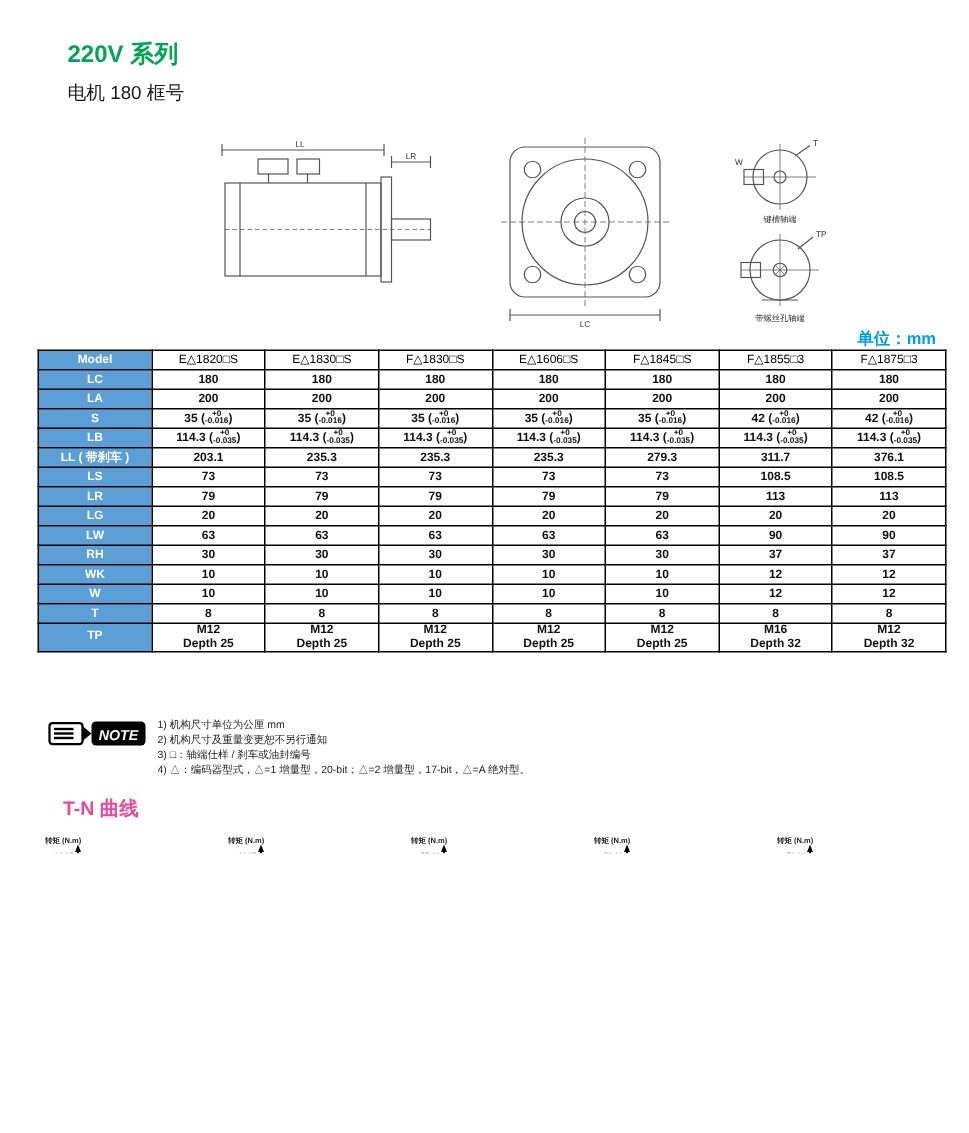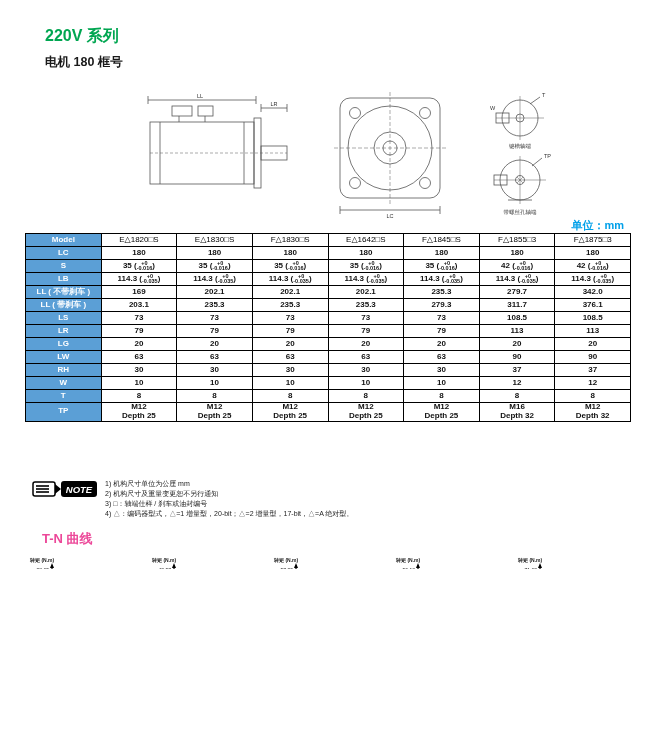--- a/index.html
+++ b/index.html
@@ -1,19 +1,19 @@
 <!DOCTYPE html>
 <html><head>
 <meta charset="utf-8">
 <style>
   html,body{margin:0;padding:0;background:#fff;}
   #page{position:relative;width:646px;height:569px;background:#fff;overflow:hidden;
         font-family:"Liberation Sans",sans-serif;color:#222;}
   .title-green{position:absolute;left:45px;top:26px;font-size:16px;font-weight:bold;color:#00a651;}
-  .subtitle{position:absolute;left:45px;top:54px;font-size:12.5px;font-weight:bold;color:#1a1a1a;}
+  .subtitle{position:absolute;left:45px;top:54px;font-size:12.5px;font-weight:normal;color:#1a1a1a;}
   #drawings{position:absolute;left:138px;top:88px;}
   #unit-label{position:absolute;right:22px;top:218px;font-size:11px;font-weight:bold;color:#00a0e9;}
   
   #spec-table{position:absolute;left:25px;top:233px;border-collapse:collapse;table-layout:fixed;width:606px;}
   #spec-table td,#spec-table th{border:1px solid #000;text-align:center;vertical-align:middle;
       font-size:8px;padding:0;height:12px;line-height:1.1;}
   #spec-table th.rowlab{background:#5b9fd6;color:#fff;font-weight:bold;width:82px;}
   #spec-table th.model-head{background:#5b9fd6;color:#fff;font-weight:bold;}
   #spec-table th.colhead{background:#fff;color:#000;font-weight:normal;}
   #spec-table td{font-weight:bold;color:#111;white-space:pre-line;}
@@ -113,36 +113,46 @@
 
   <div id="unit-label">单位：mm</div>
 
   <table id="spec-table">
     <thead>
         <tr>
           <th class="model-head">Model</th>
           <th class="colhead">E△1820□S</th>
           <th class="colhead">E△1830□S</th>
           <th class="colhead">F△1830□S</th>
-          <th class="colhead">E△1642□S</th>
+          <th class="colhead">E△1606□S</th>
           <th class="colhead">F△1845□S</th>
           <th class="colhead">F△1855□3</th>
           <th class="colhead">F△1875□3</th>
         </tr>
       </thead>
     <tbody>
         <tr>
           <th class="rowlab">LC</th>
           <td>180</td>
           <td>180</td>
           <td>180</td>
           <td>180</td>
           <td>180</td>
           <td>180</td>
           <td>180</td>
+        </tr>
+        <tr>
+          <th class="rowlab">LA</th>
+          <td>200</td>
+          <td>200</td>
+          <td>200</td>
+          <td>200</td>
+          <td>200</td>
+          <td>200</td>
+          <td>200</td>
         </tr>
         <tr>
           <th class="rowlab">S</th>
           <td>35 (<span class="tolwrap"><span>+0</span><span>-0.016</span></span>)</td>
           <td>35 (<span class="tolwrap"><span>+0</span><span>-0.016</span></span>)</td>
           <td>35 (<span class="tolwrap"><span>+0</span><span>-0.016</span></span>)</td>
           <td>35 (<span class="tolwrap"><span>+0</span><span>-0.016</span></span>)</td>
           <td>35 (<span class="tolwrap"><span>+0</span><span>-0.016</span></span>)</td>
           <td>42 (<span class="tolwrap"><span>+0</span><span>-0.016</span></span>)</td>
           <td>42 (<span class="tolwrap"><span>+0</span><span>-0.016</span></span>)</td>
@@ -151,30 +161,20 @@
           <th class="rowlab">LB</th>
           <td>114.3 (<span class="tolwrap"><span>+0</span><span>-0.035</span></span>)</td>
           <td>114.3 (<span class="tolwrap"><span>+0</span><span>-0.035</span></span>)</td>
           <td>114.3 (<span class="tolwrap"><span>+0</span><span>-0.035</span></span>)</td>
           <td>114.3 (<span class="tolwrap"><span>+0</span><span>-0.035</span></span>)</td>
           <td>114.3 (<span class="tolwrap"><span>+0</span><span>-0.035</span></span>)</td>
           <td>114.3 (<span class="tolwrap"><span>+0</span><span>-0.035</span></span>)</td>
           <td>114.3 (<span class="tolwrap"><span>+0</span><span>-0.035</span></span>)</td>
         </tr>
         <tr>
-          <th class="rowlab">LL ( 不带刹车 )</th>
-          <td>169</td>
-          <td>202.1</td>
-          <td>202.1</td>
-          <td>202.1</td>
-          <td>235.3</td>
-          <td>279.7</td>
-          <td>342.0</td>
-        </tr>
-        <tr>
           <th class="rowlab">LL ( 带刹车 )</th>
           <td>203.1</td>
           <td>235.3</td>
           <td>235.3</td>
           <td>235.3</td>
           <td>279.3</td>
           <td>311.7</td>
           <td>376.1</td>
         </tr>
         <tr>
@@ -219,20 +219,30 @@
         </tr>
         <tr>
           <th class="rowlab">RH</th>
           <td>30</td>
           <td>30</td>
           <td>30</td>
           <td>30</td>
           <td>30</td>
           <td>37</td>
           <td>37</td>
+        </tr>
+        <tr>
+          <th class="rowlab">WK</th>
+          <td>10</td>
+          <td>10</td>
+          <td>10</td>
+          <td>10</td>
+          <td>10</td>
+          <td>12</td>
+          <td>12</td>
         </tr>
         <tr>
           <th class="rowlab">W</th>
           <td>10</td>
           <td>10</td>
           <td>10</td>
           <td>10</td>
           <td>10</td>
           <td>12</td>
           <td>12</td>

